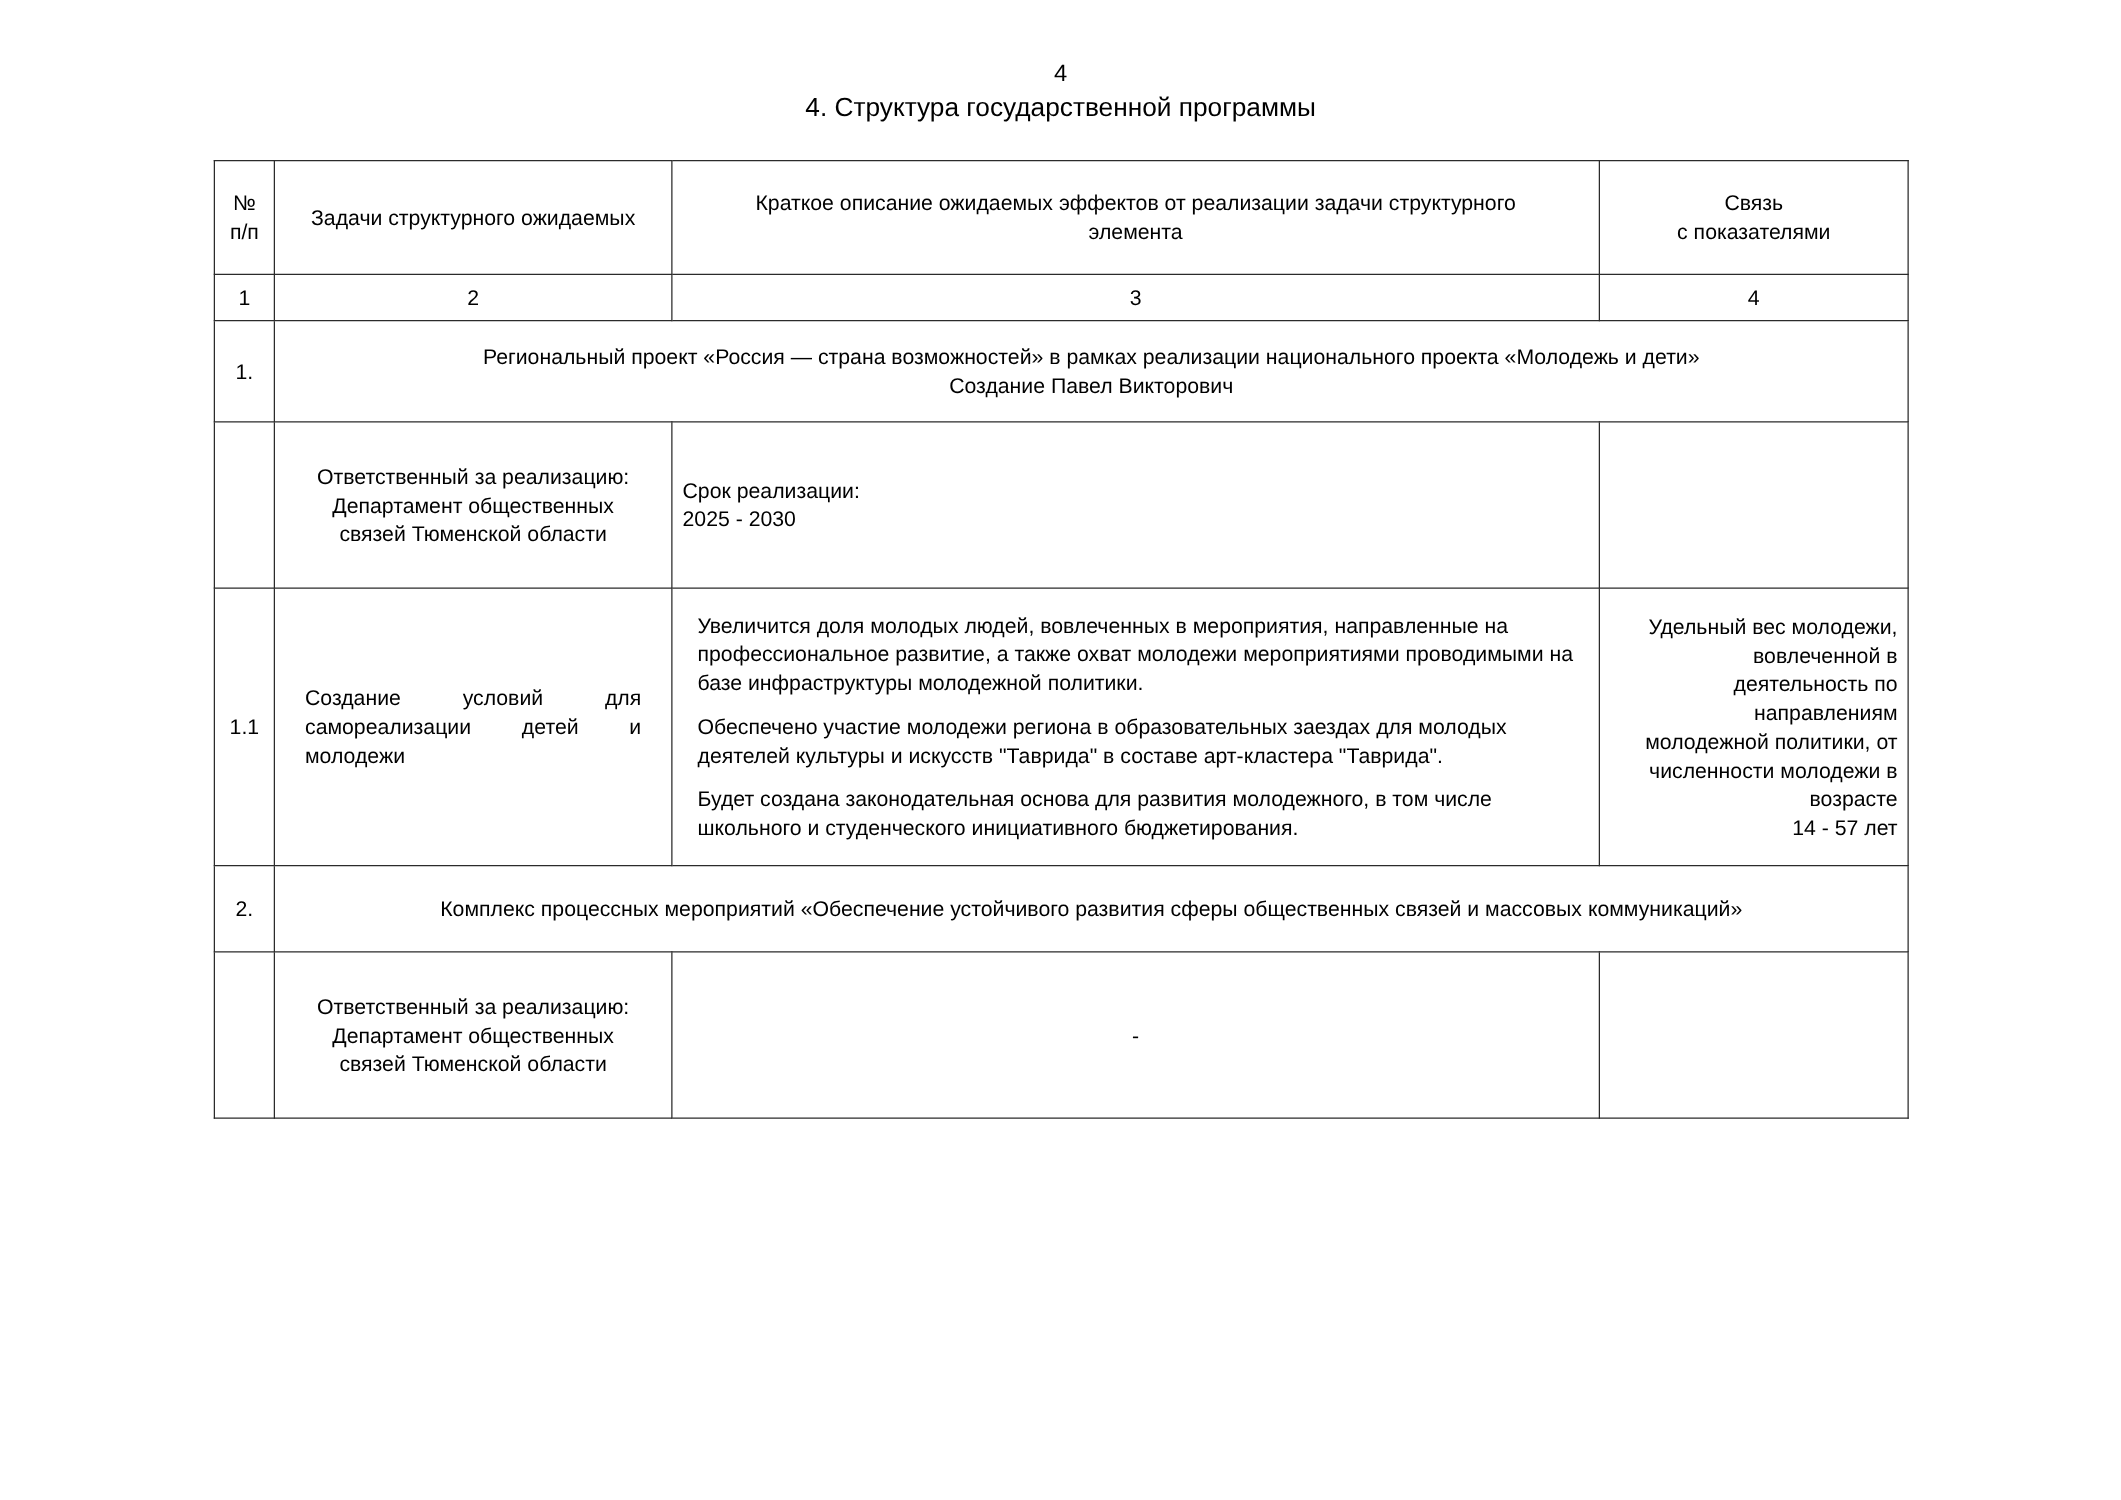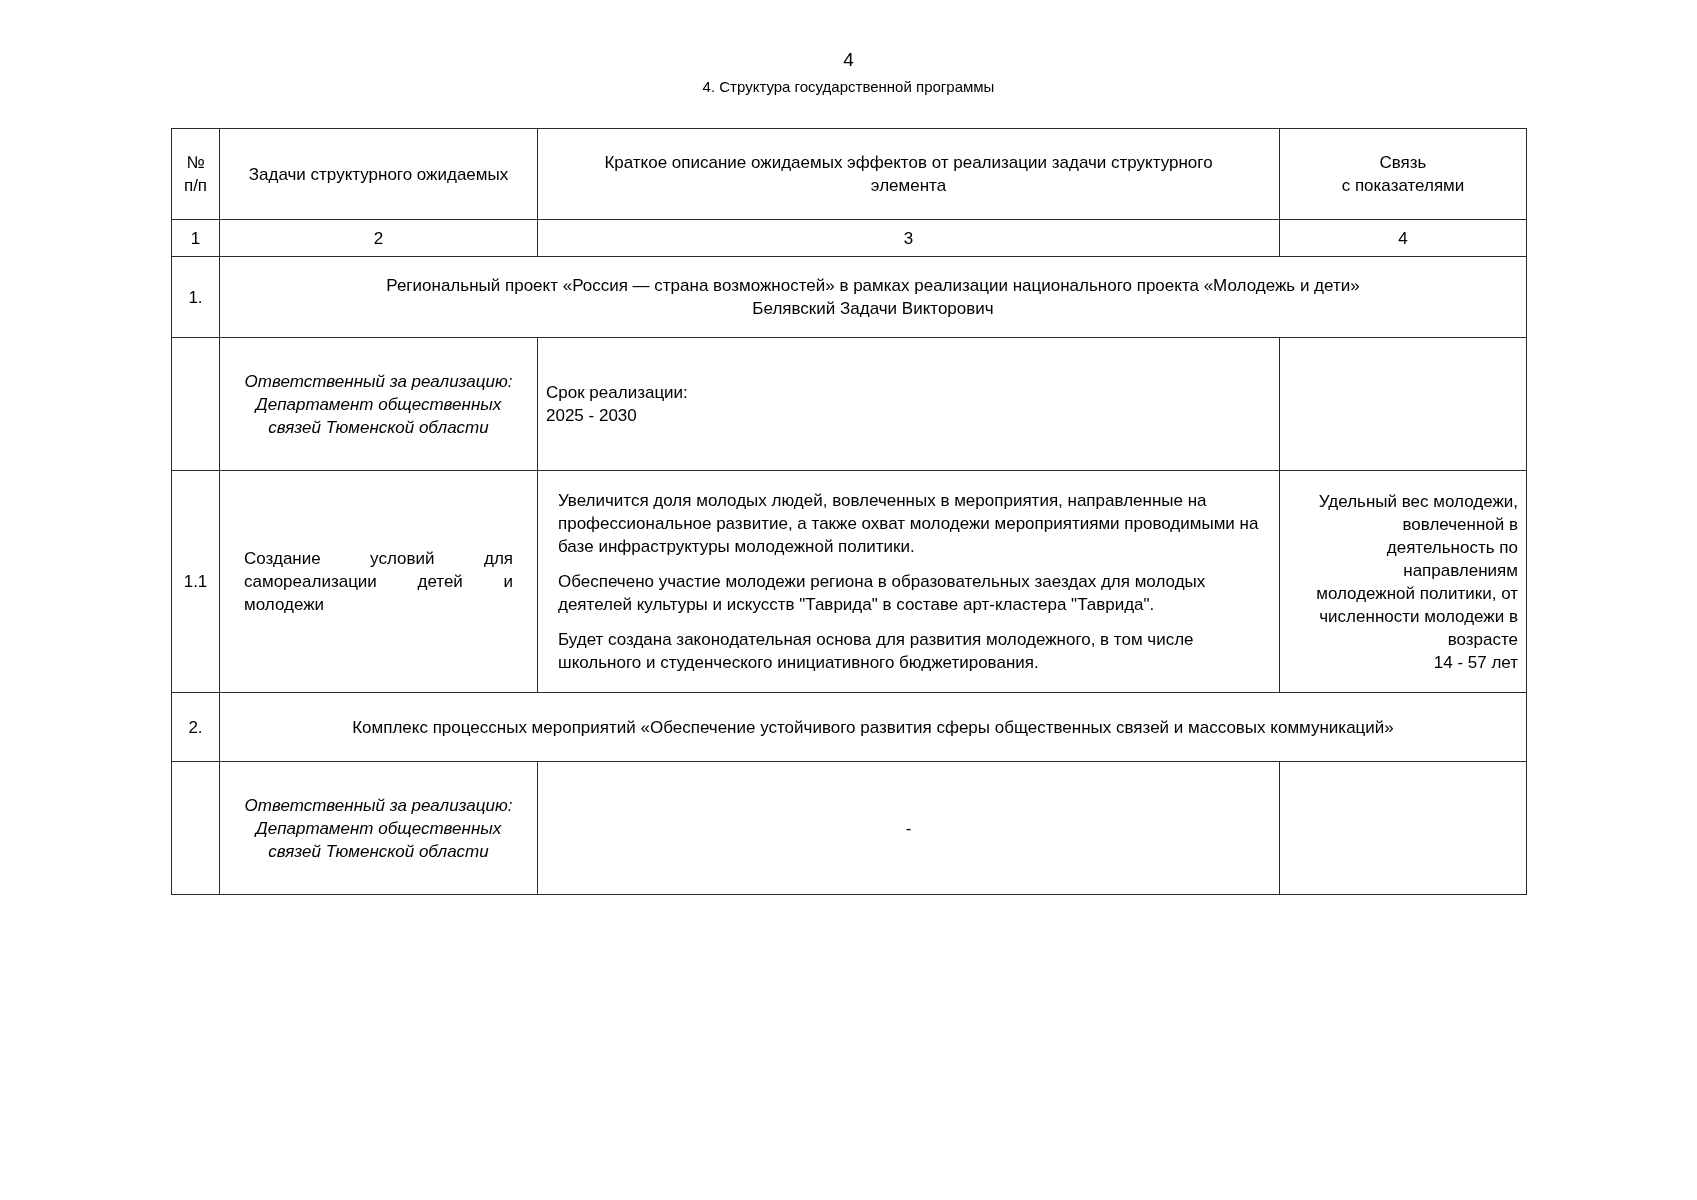--- a/index.html
+++ b/index.html
@@ -25,21 +25,21 @@
 
   
   .page-number {
     text-align: center;
     font-size: 19px;
     line-height: 24px;
     margin-top: 48px;
   }
   .doc-heading {
     text-align: center;
-    font-size: 15px;
+    font-size: 21px;
     line-height: 26px;
     margin-top: 2px;
   }
 
   
   .table-wrap {
     margin: 28px auto 0 auto;
     width: 1355px;
   }
   table.structure-table {
@@ -83,21 +83,21 @@
     text-align: center;
     height: 68px;
   }
   .project-row .proj-line { display: block; }
 
   
   .resp-row td { height: 120px; }
   .resp-cell {
     text-align: center;
   }
-  .resp-cell span { display: block; font-style: italic; }
+  .resp-cell span { display: block; }
   .term-cell { text-align: left; }
   .term-cell span { display: block; }
 
   
   .task-row td { height: 200px; }
   .num-cell { text-align: center; }
   .task-cell {
     text-align: justify;
     text-align-last: left;
     vertical-align: middle;
@@ -168,21 +168,21 @@
           <td>1</td>
           <td>2</td>
           <td>3</td>
           <td>4</td>
         </tr>
 
         <tr class="project-row">
           <td class="num-cell">1.</td>
           <td colspan="3">
             <span class="proj-line">Региональный проект «Россия — страна возможностей» в рамках реализации национального проекта «Молодежь и дети»</span>
-            <span class="proj-line">Белявский Задачи Викторович</span>
+            <span class="proj-line">Создание Павел Викторович</span>
           </td>
         </tr>
 
         <tr class="resp-row">
           <td></td>
           <td class="resp-cell">
             <span>Ответственный за реализацию:</span>
             <span>Департамент общественных</span>
             <span>связей Тюменской области</span>
           </td>

